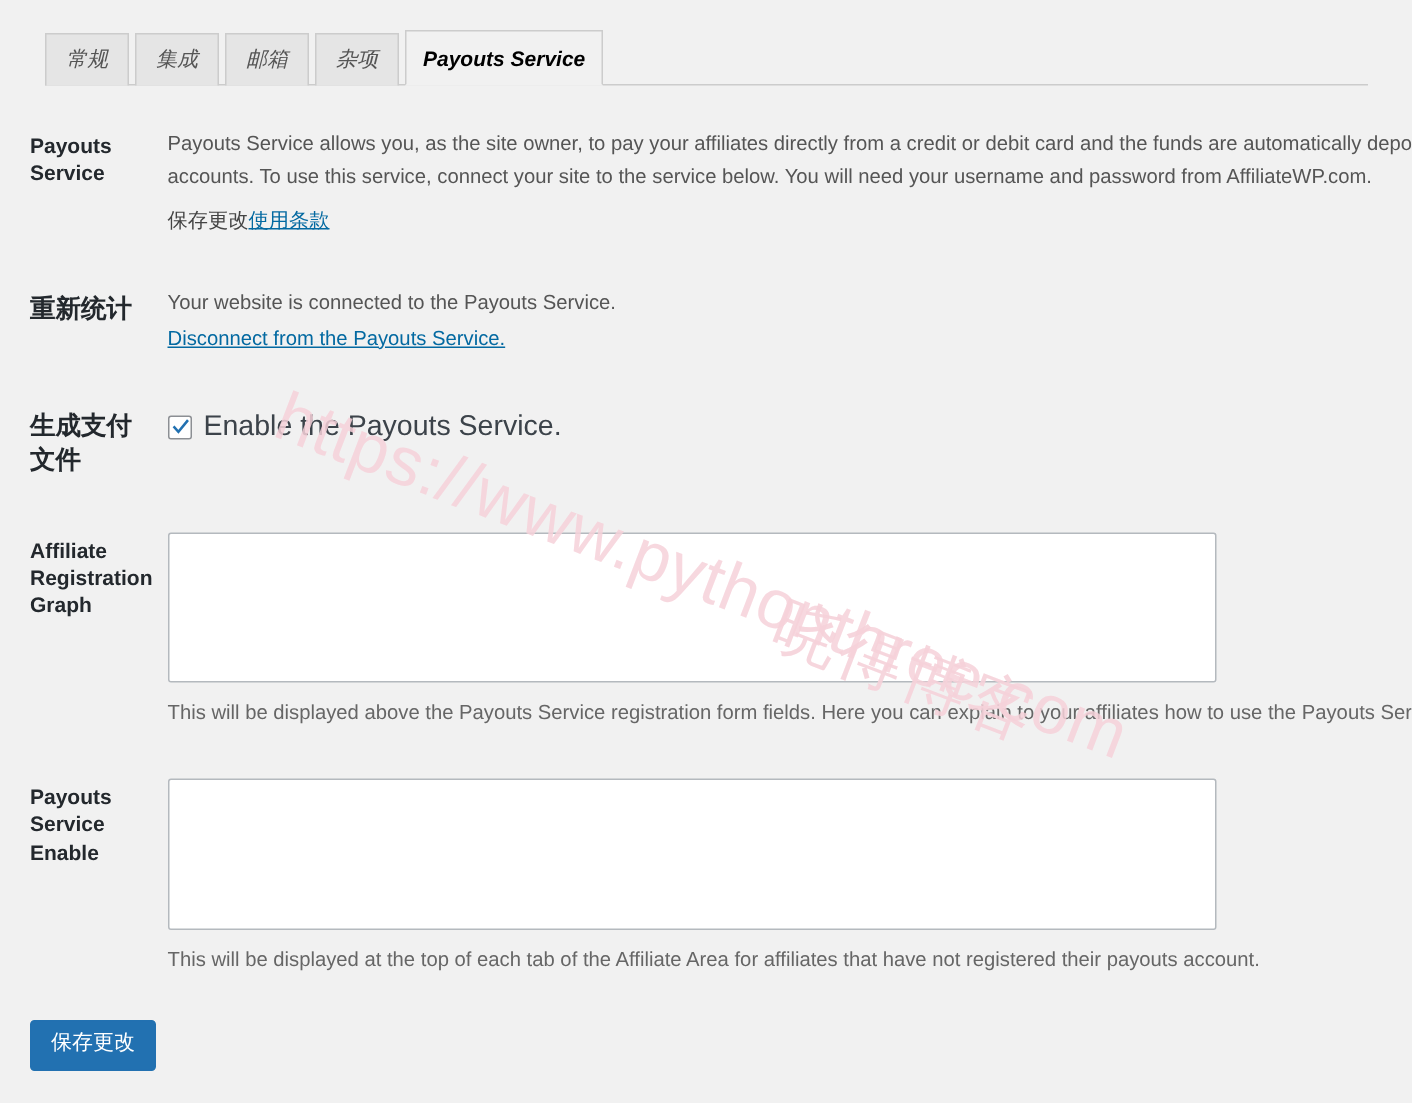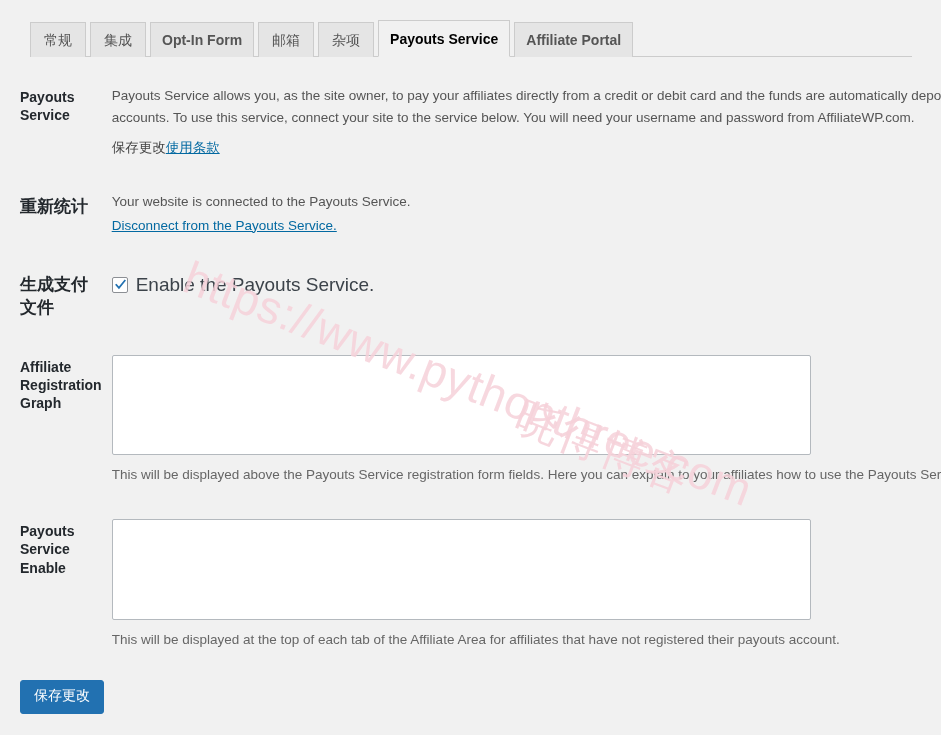--- a/index.html
+++ b/index.html
@@ -56,20 +56,21 @@
     letter-spacing: 2px;
   }
 
   
   #tabs-wrap {
     position: relative;
     z-index: 2;
     padding: 20px 0 0 30px;
     box-sizing: border-box;
     height: 58px;
+    font-style: italic;
   }
   #tabs {
     display: flex;
     align-items: flex-end;
     gap: 4px;
     border-bottom: 1px solid #ccc;
     padding-left: 0;
     height: 37px;
     box-sizing: border-box;
     width: 882px;
@@ -242,25 +243,23 @@
 
 <div id="watermark">
   <div class="wm-url">https://www.pythonthree.com</div>
   <div class="wm-cn">晓得博客</div>
 </div>
 
 <div id="tabs-wrap">
   <nav id="tabs">
     <a class="nav-tab cjk" href="#">常规</a>
     <a class="nav-tab cjk" href="#">集成</a>
-    <a class="nav-tab" href="#">Opt-In Form</a>
     <a class="nav-tab cjk" href="#">邮箱</a>
     <a class="nav-tab cjk" href="#">杂项</a>
     <a class="nav-tab active" href="#">Payouts Service</a>
-    <a class="nav-tab" href="#">Affiliate Portal</a>
   </nav>
 </div>
 
 <table id="form-table">
   <tbody>
 
     <tr>
       <th>Payouts Service</th>
       <td>
         <p class="desc-block">Payouts Service allows you, as the site owner, to pay your affiliates directly from a credit or debit card and the funds are automatically deposited into their bank accounts. To use this service, connect your site to the service below. You will need your username and password from AffiliateWP.com.</p>

